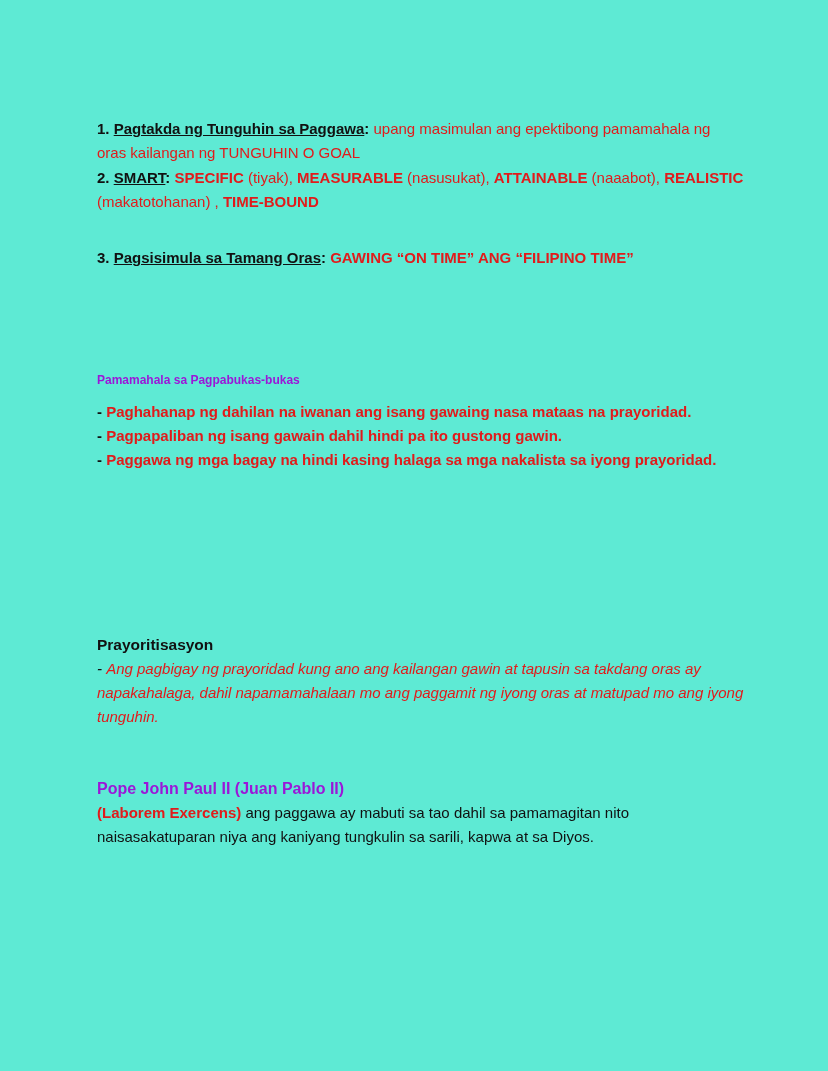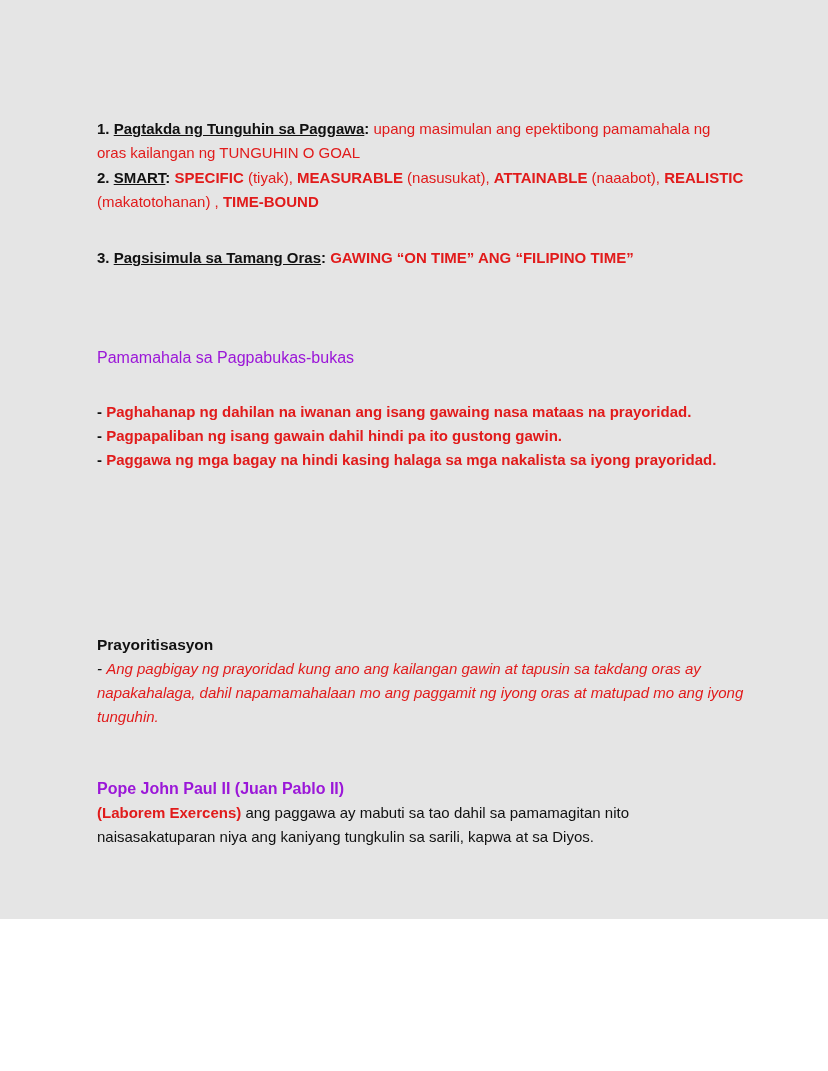--- a/index.html
+++ b/index.html
@@ -1,39 +1,39 @@
 <!DOCTYPE html>
 <html style="--red: #e11b1b; --purple: #9b17d8;"><head>
 <meta charset="utf-8">
 <style>
   html, body { margin: 0; padding: 0; background: #ffffff; }
   .page {
     position: relative;
     width: 828px;
-    height: 919px;
-    background: #e5e5e5;
+    height: 1071px;
+    background: #5eead4;
     font-family: "Liberation Sans", sans-serif;
     font-size: 15px;
     line-height: 24px;
     color: #111111;
     overflow: hidden;
   }
   .block { position: absolute; left: 97px; }
   .bold { font-weight: bold; }
   .italic { font-style: italic; }
   .ul { text-decoration: underline; }
   .red { color: var(--red, #e11b1b); }
   .purple { color: var(--purple, #9b17d8); }
   .bk { color: #111111; }
   #item1 { top: 117px; width: 620px; }
   #item2 { top: 166px; width: 648px; }
   #item3 { top: 246px; width: 710px; }
   #main-heading {
-    top: 345px; width: 648px;
-    font-size: 16px; line-height: 26px; font-weight: normal;
+    top: 367px; width: 648px;
+    font-size: 12px; line-height: 26px; font-weight: bold;
   }
   #indications { top: 400px; width: 625px; }
   #prioritization { top: 617px; width: 648px; margin-top: 16px; }
   #pray-title { font-weight: bold; font-size: 15.5px; }
   #pope { top: 777px; width: 648px; }
   #pope-title { font-weight: bold; font-size: 16px; }
 </style>
 </head>
 <body>
 

